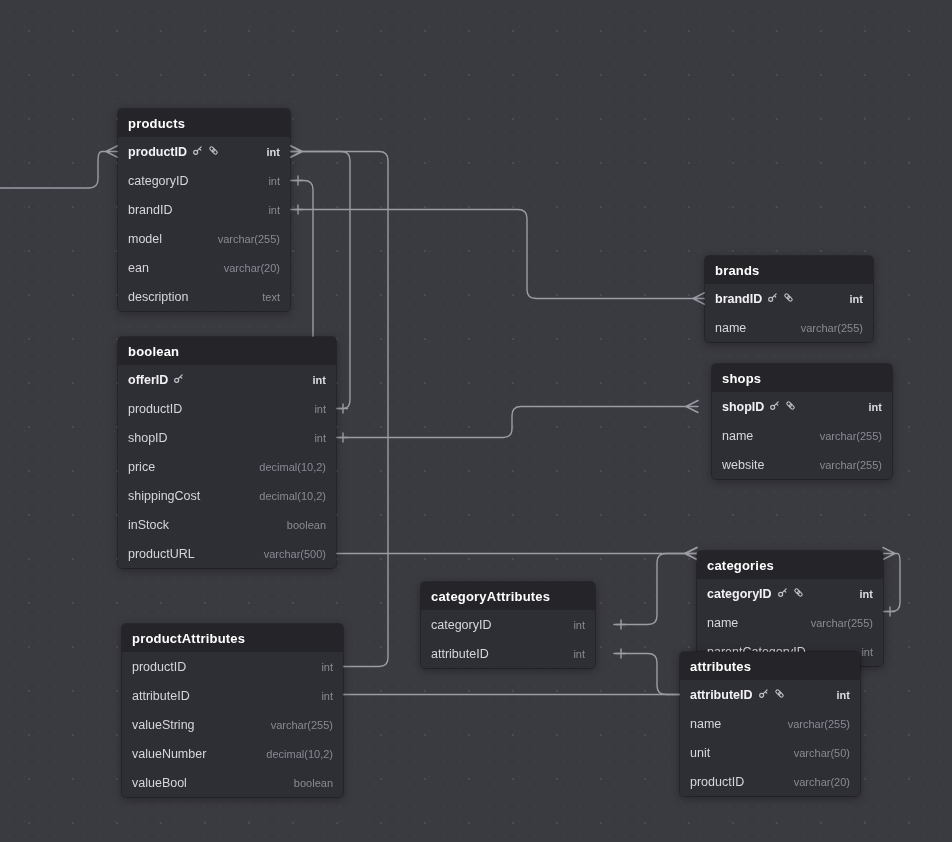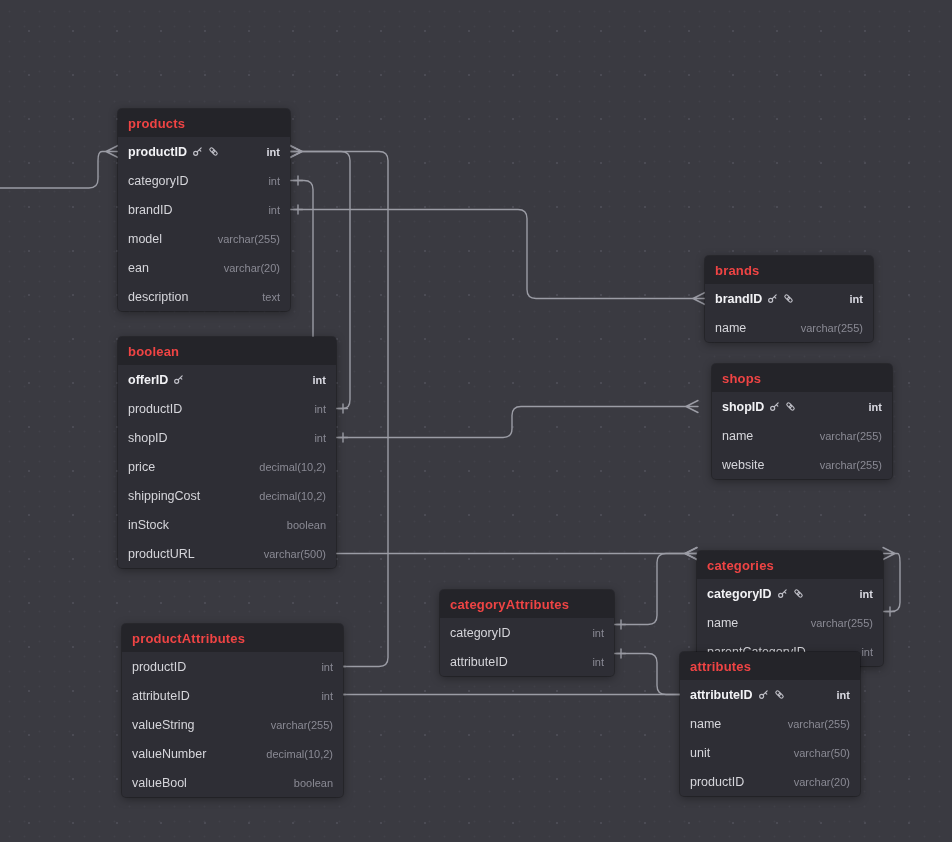--- a/index.html
+++ b/index.html
@@ -14,28 +14,28 @@
     background-size:44px 44px,15px 15px;
     background-position:7px 9px,2px 4px;
   }
   #wires{position:absolute;left:0;top:0;z-index:1;}
   .wire{fill:none;stroke-width:1.4;stroke-linecap:round;stroke-linejoin:round;}
   .table-card{
     position:absolute;z-index:2;background:#2e2e35;border-radius:4px;overflow:hidden;
     box-shadow:0 2px 10px rgba(0,0,0,.38),0 0 0 1px rgba(0,0,0,.22);
   }
   .table-header{
-    height:28px;background:#242429;color:#ef4444;font-size:13px;font-weight:700;
+    height:28px;background:#242429;color:#ffffff;font-size:13px;font-weight:700;
     display:flex;align-items:center;padding:0 10px;letter-spacing:.2px;
   }
   .table-row{
     height:29px;display:flex;align-items:center;justify-content:space-between;
     padding:0 10px;gap:8px;white-space:nowrap;
   }
-  .field-name{display:flex;align-items:center;gap:5px;font-size:12.5px;color:#d6d6db;}
+  .field-name{display:flex;align-items:flex-start;gap:5px;font-size:12.5px;color:#d6d6db;}
   .table-row.pk .field-name{font-weight:700;color:#f2f2f5;}
   .field-type{font-family:Liberation Sans, sans-serif;font-size:11px;color:#8a8a94;}
   .table-row.pk .field-type{font-weight:700;color:#dcdce4;}
   .icon{display:inline-flex;align-items:center;opacity:.9;}
 </style>
 </head>
 <body>
 
 <div id="canvas">
   <svg id="wires" width="952" height="842">
@@ -220,21 +220,21 @@
           </span>
           <span class="field-type">decimal(10,2)</span>
         </div>
         <div class="table-row">
           <span class="field-name">
             <span>valueBool</span>
           </span>
           <span class="field-type">boolean</span>
         </div>
       </div>
-      <div class="table-card" style="left: 440px; top: 582px; width: 174px; margin-top: 8px;">
+      <div class="table-card" style="left: 421px; top: 582px; width: 174px;">
         <div class="table-header">categoryAttributes</div>
         <div class="table-row">
           <span class="field-name">
             <span>categoryID</span>
           </span>
           <span class="field-type">int</span>
         </div>
         <div class="table-row">
           <span class="field-name">
             <span>attributeID</span>

